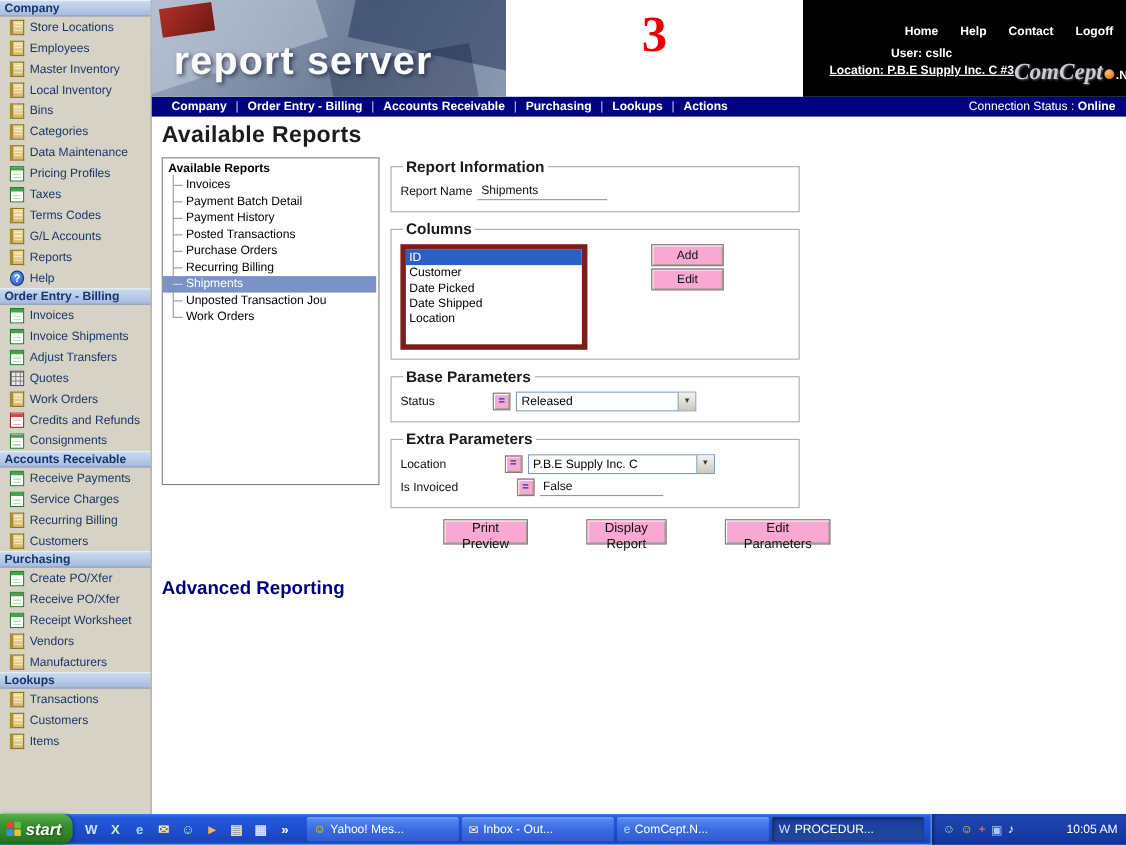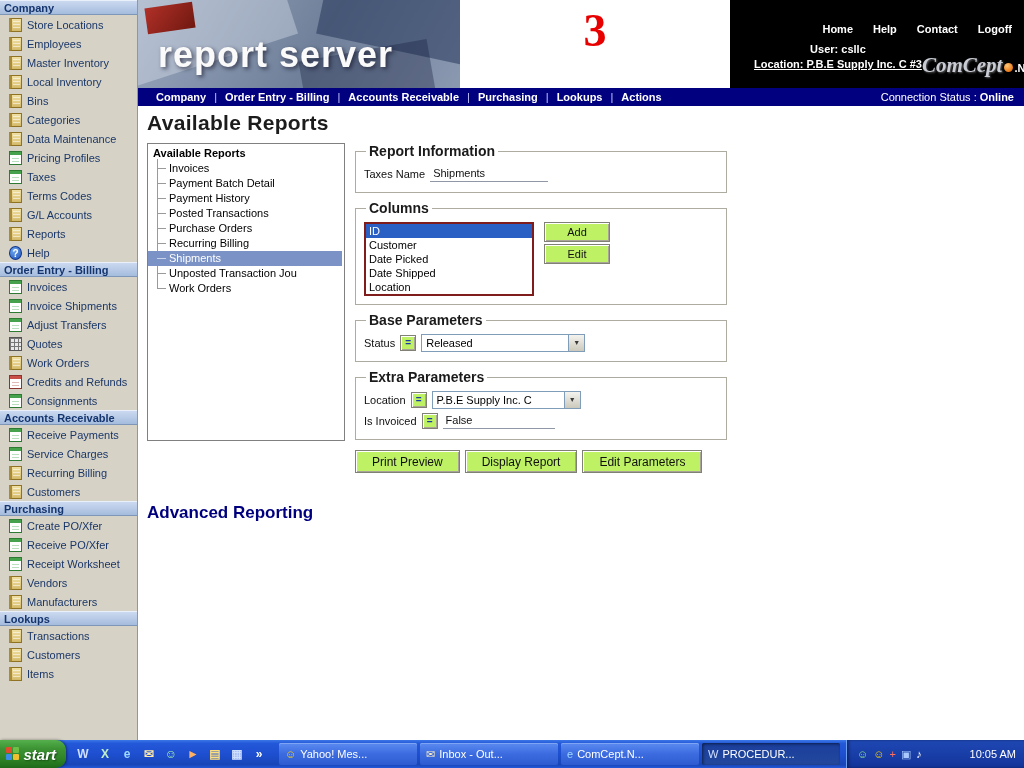--- a/index.html
+++ b/index.html
@@ -89,26 +89,26 @@
   ul.tree li.sel::before { left:9px; border-color:#C8D2E8; }
 
   .form-col { width:372px; flex:0 0 372px; }
   fieldset.grp { border:1px solid #AEACA0; margin-bottom:7px; padding:4px 8px 8px; }
   fieldset.grp legend { font-size:14px; color:#1A1A1A; padding:0 3px; margin-left:2px;font-weight:bold; }
   .frow { display:flex; align-items:center; gap:5px; min-height:21px; }
   .flabel { color:#101010; white-space:nowrap; }
   .flatinput { border:none; border-bottom:1px solid #9098A8; background:#fff; height:16px; padding:1px 3px;
     font-family:"Liberation Sans", sans-serif; font-size:11px; color:#101010; }
   .col-row { display:flex; gap:10px; align-items:flex-start; padding-top:2px; }
-  .listbox { width:170px; height:74px; border:2px solid #7f1d1d; background:#fff; overflow:hidden; cursor:default; }
+  .listbox { width:170px; height:96px; border:5px solid #7f1d1d; background:#fff; overflow:hidden; cursor:default; }
   .lb-item { height:14px; line-height:14px; padding:0 3px; white-space:nowrap; }
   .lb-item.sel { background:#2A5FC4; color:#fff; }
   .btn-stack { display:flex; flex-direction:column; gap:2px; }
-  .btn, .action-btn, .opbtn { font-family:"Liberation Sans", sans-serif; background:#bef264; border:1px solid #808074;
-    box-shadow:inset 1px 1px 0 #FFFFFF, inset -1px -1px 0 #A8A498; cursor:pointer; color:#101010; }
+  .btn, .action-btn, .opbtn { font-family:"Liberation Sans", sans-serif; background:#f9a8d4; border:1px solid #808074;
+    box-shadow:inset 1px 1px 0 #FFFFFF, inset -1px -1px 0 #A8A498; cursor:pointer; color:#101010;margin-left:48px; }
   .btn { width:66px; height:20px; font-size:11px; }
   .action-btn { height:23px; padding:0 16px; font-size:12px; }
   .actions { display:flex; gap:5px; margin-top:10px; }
   .opbtn { width:16px; height:16px; padding:0; font-size:10px; font-weight:bold; color:#1A3AA8; line-height:13px; text-align:center; }
   .combo { display:inline-flex; align-items:center; height:18px; border:1px solid #7F9DB9; background:#fff; cursor:pointer; }
   .combo-value { flex:1; padding:0 4px; white-space:nowrap; overflow:hidden; }
   .combo-arrow { width:16px; height:16px; border-left:1px solid #7F9DB9; background:linear-gradient(180deg,#F4F3EE,#CCC9BC);
     display:flex; align-items:center; justify-content:center; }
   .combo-arrow::before { content:"▼"; font-size:7px; color:#3A3A3A; }
   .advanced { margin-top:30px; color:#00007E; font-size:17px; font-weight:bold; cursor:pointer; width:max-content; }
@@ -346,21 +346,21 @@
                 <li class="sel">Shipments</li>
                 <li>Unposted Transaction Jou</li>
                 <li>Work Orders</li>
               </ul>
           </div>
 
           <div class="form-col">
             <fieldset class="grp">
               <legend>Report Information</legend>
               <div class="frow">
-                <label class="flabel">Taxes Name</label>
+                <label class="flabel">Report Name</label>
                 <input class="flatinput" style="width: 118px;" value="Shipments">
               </div>
             </fieldset>
 
             <fieldset class="grp">
               <legend>Columns</legend>
               <div class="col-row">
                 <div class="listbox" id="columns-list">
                     <div class="lb-item sel">ID</div>
                     <div class="lb-item">Customer</div>
@@ -386,21 +386,21 @@
                 </div>
               </div>
             </fieldset>
 
             <fieldset class="grp">
               <legend>Extra Parameters</legend>
               <div id="extra-rows">
                   <div class="frow">
                     <label class="flabel">Location</label>
                     <button class="opbtn">=</button>
-                    <div class="combo" style="width: 149px;">
+                    <div class="combo" style="width: 170px;">
                       <span class="combo-value">P.B.E Supply Inc. C</span>
                       <span class="combo-arrow"></span>
                     </div>
                   </div>
                   <div class="frow">
                     <label class="flabel">Is Invoiced</label>
                     <button class="opbtn">=</button>
                     <input class="flatinput" value="False" style="width: 112px;">
                   </div>
                 </div>

